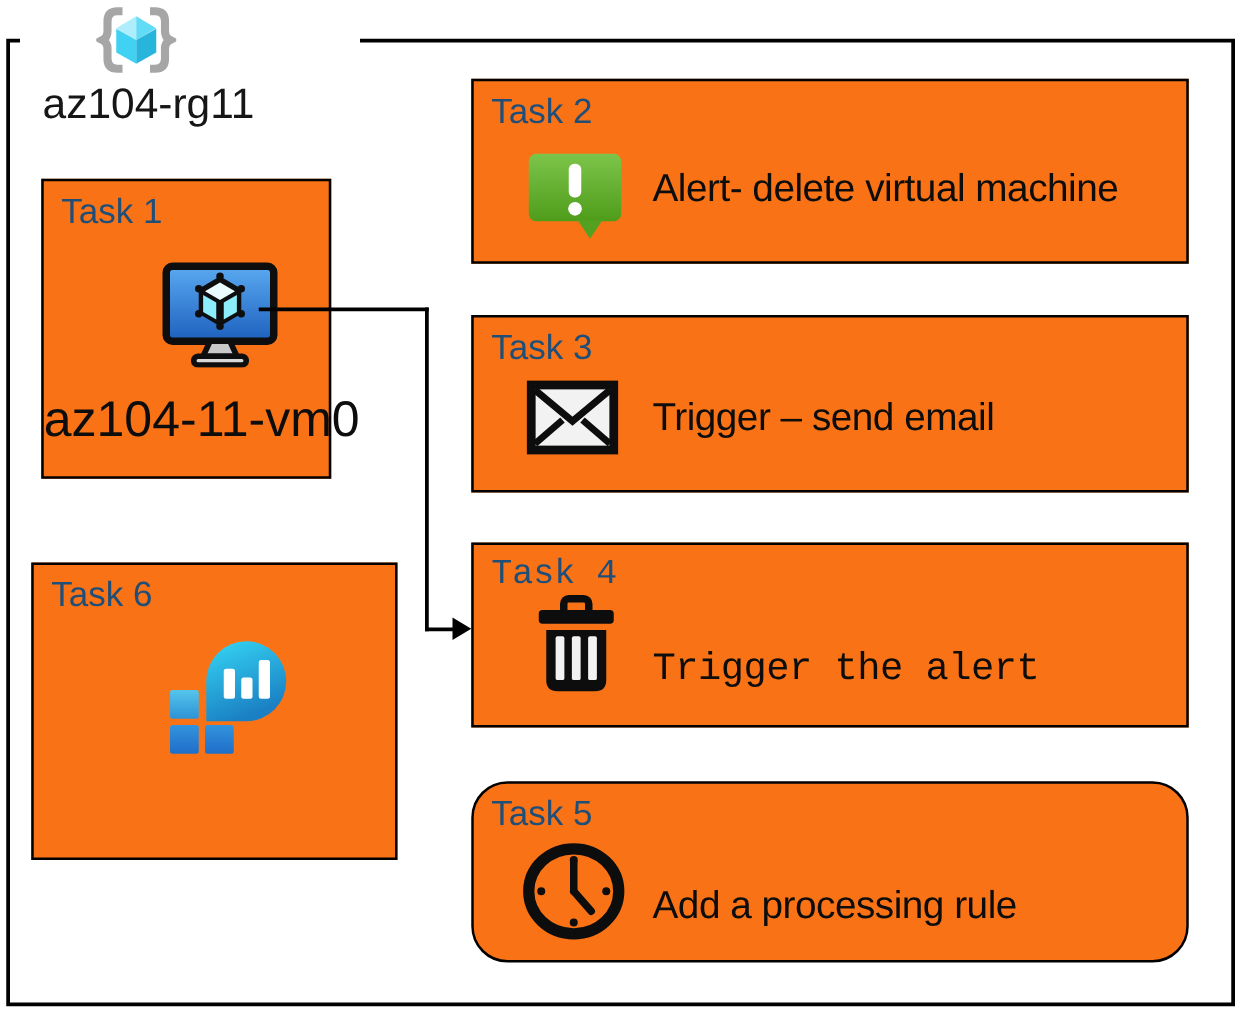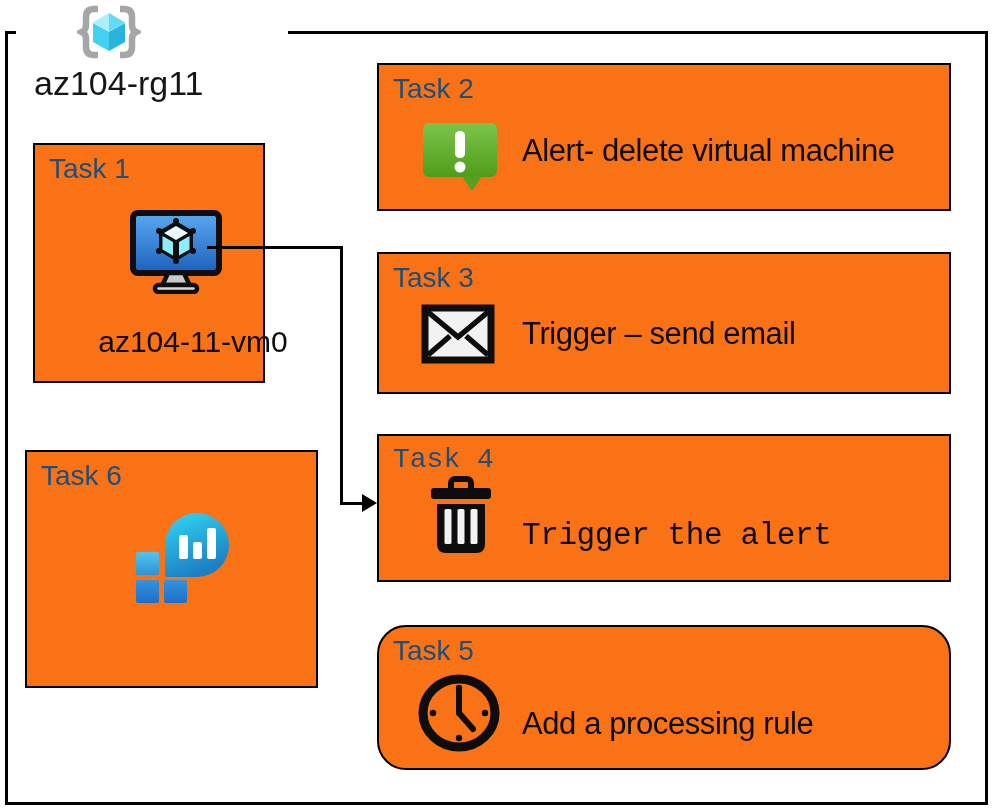--- a/index.html
+++ b/index.html
@@ -33,21 +33,21 @@
   
   #box-task1{left:21px;top:143px;width:232px;height:240px;margin-left:12px;}
   #box-task6{left:25px;top:450px;width:293px;height:238px;}
   #box-task2{left:377px;top:63px;width:574px;height:148px;}
   #box-task3{left:377px;top:252px;width:574px;height:142px;}
   #box-task4{left:377px;top:434px;width:574px;height:148px;font-family:Liberation Mono, monospace;}
   #box-task5{left:377px;top:625px;width:574px;height:145px;border-radius:29px;}
 
   
   #icon-vm{left:93px;top:63px;}
-  #cap-task1{bottom:22px;font-size:30px;padding-left:44px;}
+  #cap-task1{bottom:22px;font-size:40px;}
   #icon-log{left:106px;top:53px;}
   #cap-task6{bottom:18px;font-size:31px;}
 
   #icon-alert{left:41px;top:52px;}
   #cap-task2{left:143px;top:68px;}
   #icon-mail{left:41px;top:49px;}
   #cap-task3{left:143px;top:62px;}
   #icon-trash{left:49px;top:40px;}
   #cap-task4{left:143px;top:82px;}
   #icon-clock{left:36px;top:45px;}

